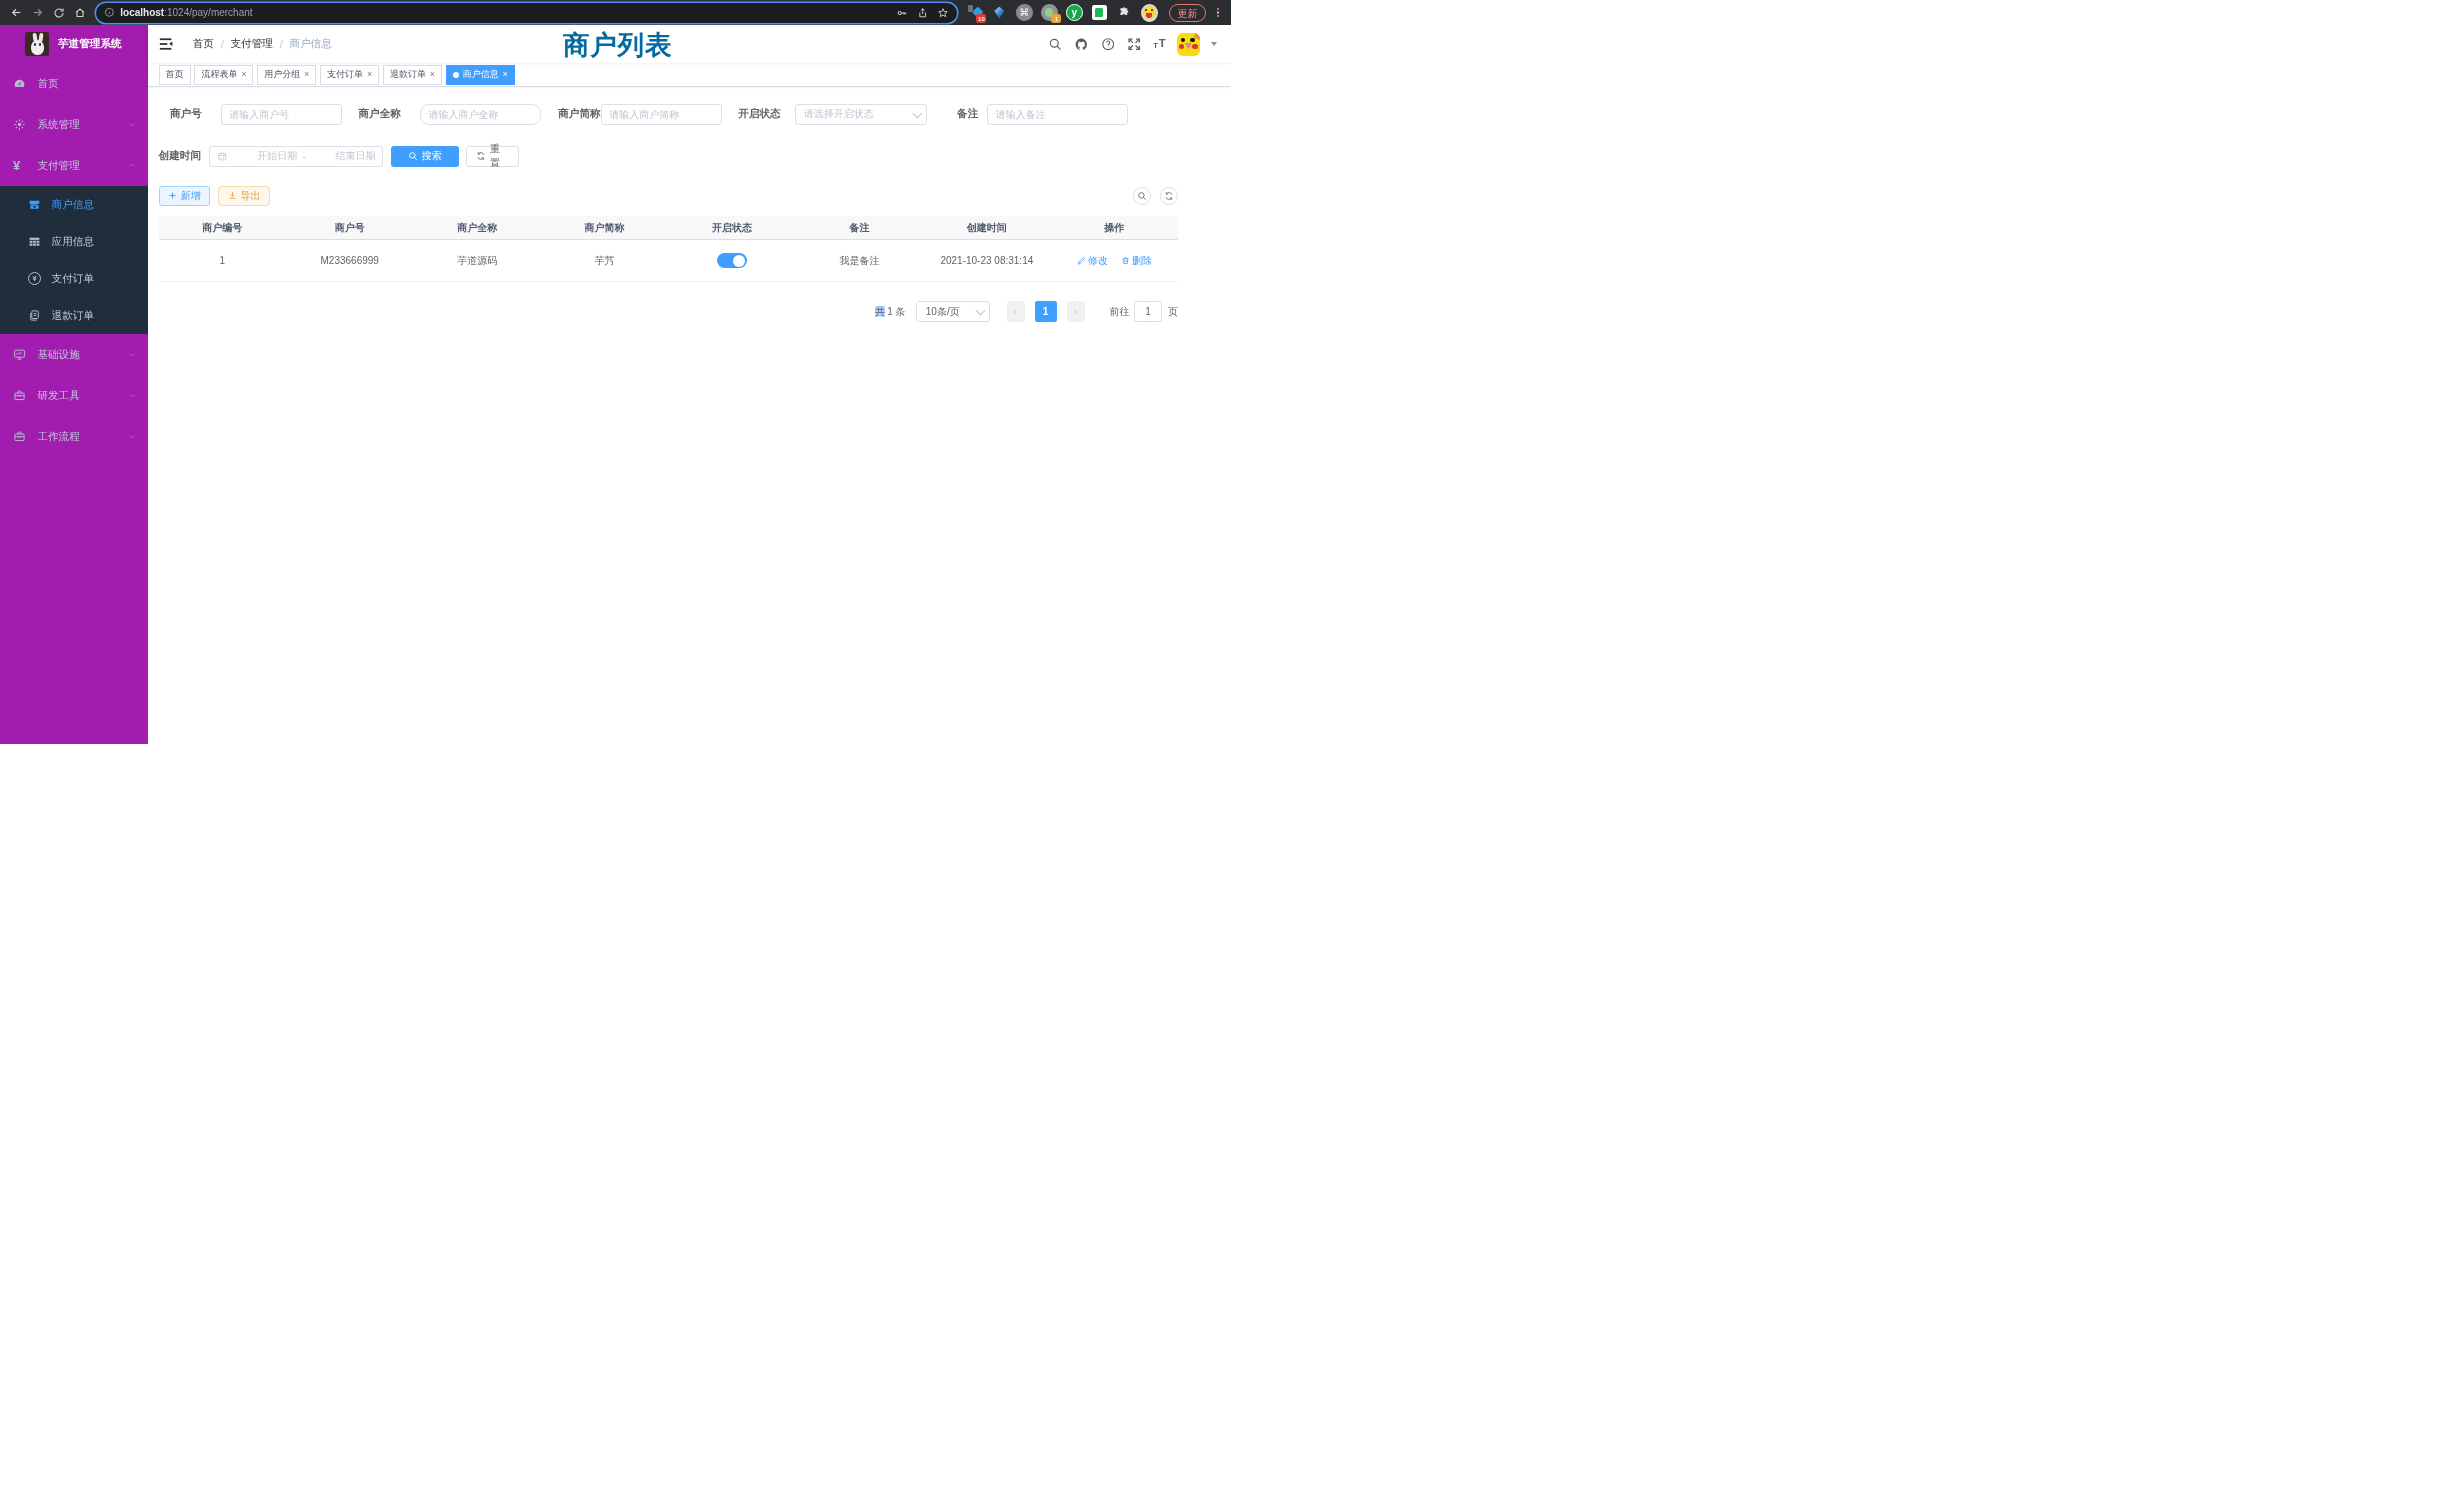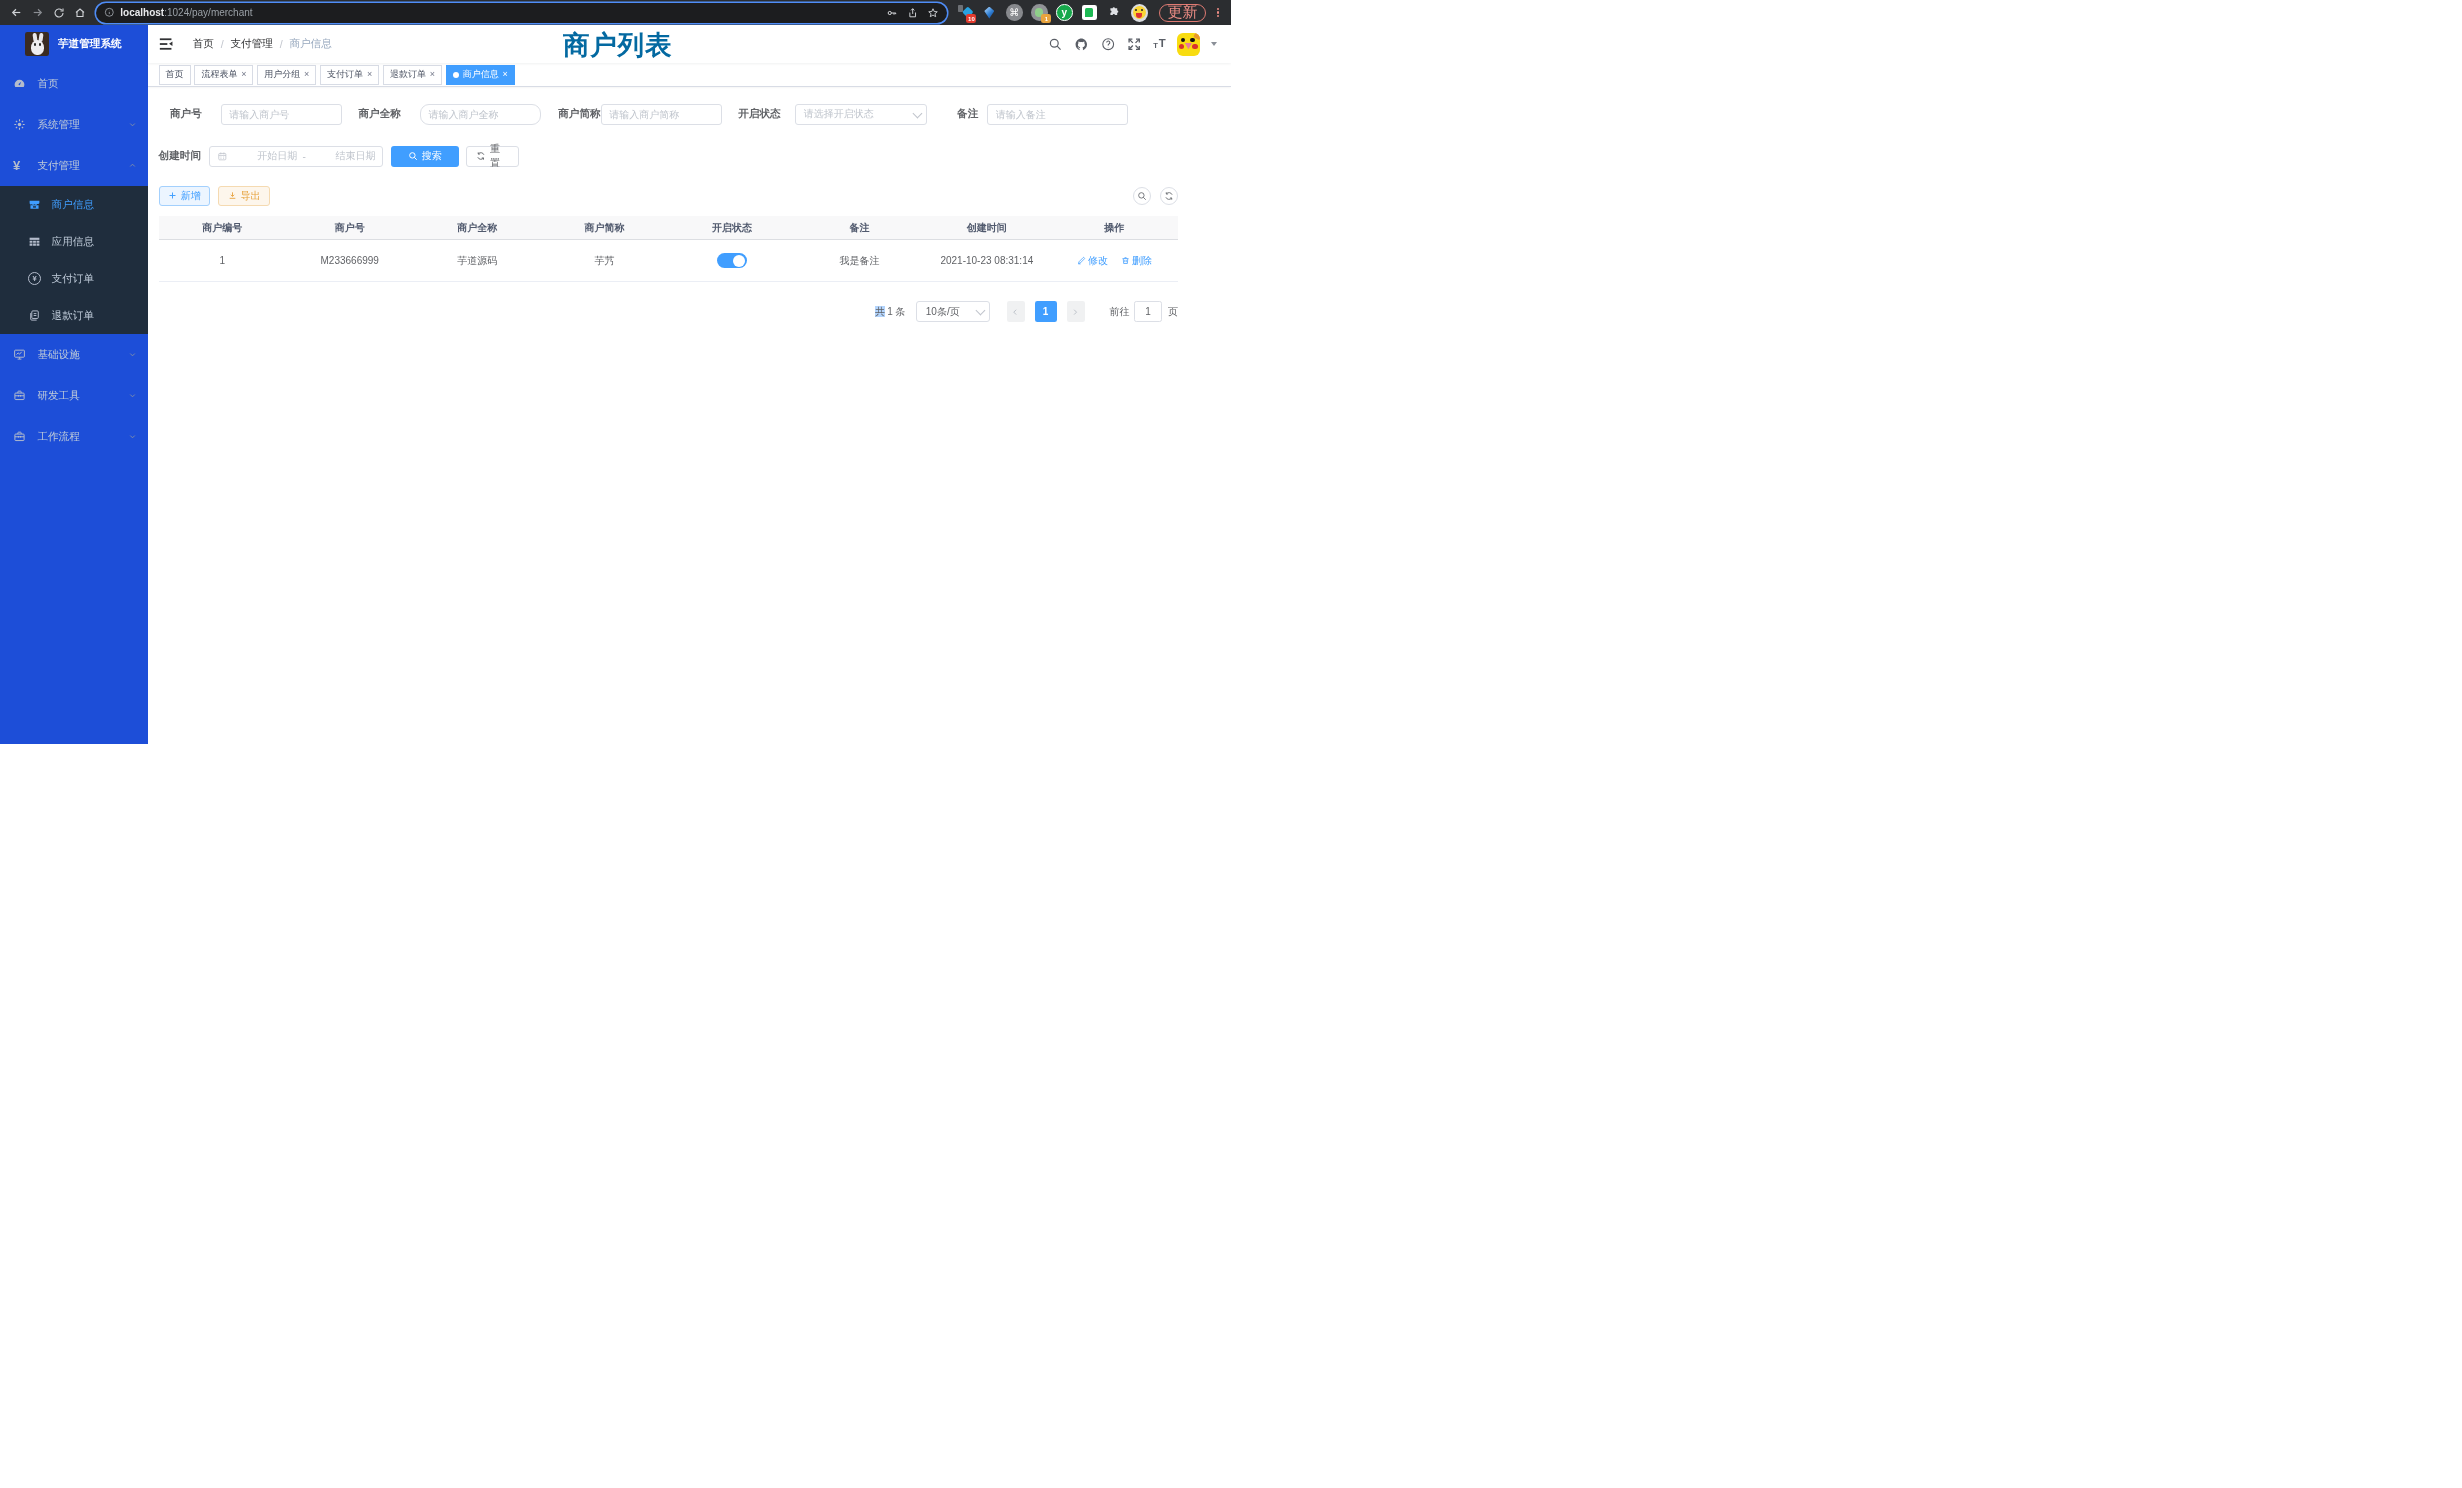--- a/index.html
+++ b/index.html
@@ -31,29 +31,29 @@
   .dotext i { width:8.3px; height:8.3px; border-radius:50%; background:#8fcf8a; display:block; }
   .yext { background:#17a84b; color:#fff; font-size:10px; font-weight:700; border:1.5px solid #fff; }
   .chatext { width:15px; height:15px; background:#fff; border-radius:2.3px; display:flex; align-items:center; justify-content:center; }
   .chatext i { width:8.3px; height:8.3px; background:#1db954; border-radius:1.5px 1.5px 1.5px 0; display:block; }
   .puzzle { color:#dfe1e5; }
   .emoji-ext { width:18px; height:18px; border-radius:50%; background:#dadce0; display:flex; align-items:center; justify-content:center; }
   .emoji-face { width:13px; height:13px; border-radius:50%; background:#fbd535; position:relative; }
   .emoji-face i { position:absolute; top:3px; width:2.3px; height:2.3px; background:#222; border-radius:50%; }
   .emoji-face i.l { left:2.3px; } .emoji-face i.r { right:2.3px; }
   .emoji-face u { position:absolute; left:3px; bottom:1.5px; width:6.8px; height:4.5px; background:#d33; border-radius:0 0 6.8px 6.8px; }
-  .update-btn { flex:none; display:flex; align-items:center; gap:4.5px; border:0.8px solid #df7a72; color:#ee8d85; border-radius:10px; height:18px; padding:0 7.6px; font-size:15px; margin-left:3px; }
+  .update-btn { flex:none; display:flex; align-items:flex-end; gap:4.5px; border:0.8px solid #df7a72; color:#ee8d85; border-radius:10px; height:18px; padding:0 7.6px; font-size:10px; margin-left:3px; }
   .menu-dots { flex:none; color:#ee8d85; font-size:10.6px; letter-spacing:0; width:7.6px; text-align:center; line-height:1; }
   .menu-dots span { display:block; width:2.3px; height:2.3px; border-radius:50%; background:#ee8d85; margin:1.5px auto; }
 
   
   .app { display:flex; height:719px; }
 
   
-  .sidebar { width:148px; background:#1d4ed8; color:#bfcbd9; flex:none; display:flex; flex-direction:column; }
+  .sidebar { width:148px; background:#a21caf; color:#bfcbd9; flex:none; display:flex; flex-direction:column; }
   .logo-row { height:38px; display:flex; align-items:center; padding-left:25px; gap:9px; }
   .logo-img { width:24px; height:24px; border-radius:2.3px; background:#3a2b22; position:relative; overflow:hidden; flex:none; }
   .logo-img .rb-body { position:absolute; left:6px; top:7.6px; width:13px; height:15px; background:#efeef0; border-radius:50% 50% 45% 45%; }
   .logo-img .rb-ear1,.logo-img .rb-ear2 { position:absolute; top:0.8px; width:3.8px; height:9px; background:#e8e6ea; border-radius:2.3px; }
   .logo-img .rb-ear1 { left:8.3px; transform:rotate(-8deg); } .logo-img .rb-ear2 { left:13.6px; transform:rotate(8deg); }
   .logo-img .rb-eye1,.logo-img .rb-eye2 { position:absolute; top:11.4px; width:2.3px; height:2.3px; background:#2a2a2a; border-radius:50%; }
   .logo-img .rb-eye1 { left:9px; } .logo-img .rb-eye2 { left:13.6px; }
   .logo-title { font-size:10.6px; font-weight:700; color:#fff; }
   .menu-item { height:41px; display:flex; align-items:center; padding:0 10.6px 0 13px; gap:11.4px; font-size:10.6px; cursor:pointer; }
   .menu-item .mi-icon { width:13px; height:13px; color:#b4bccc; flex:none; }

